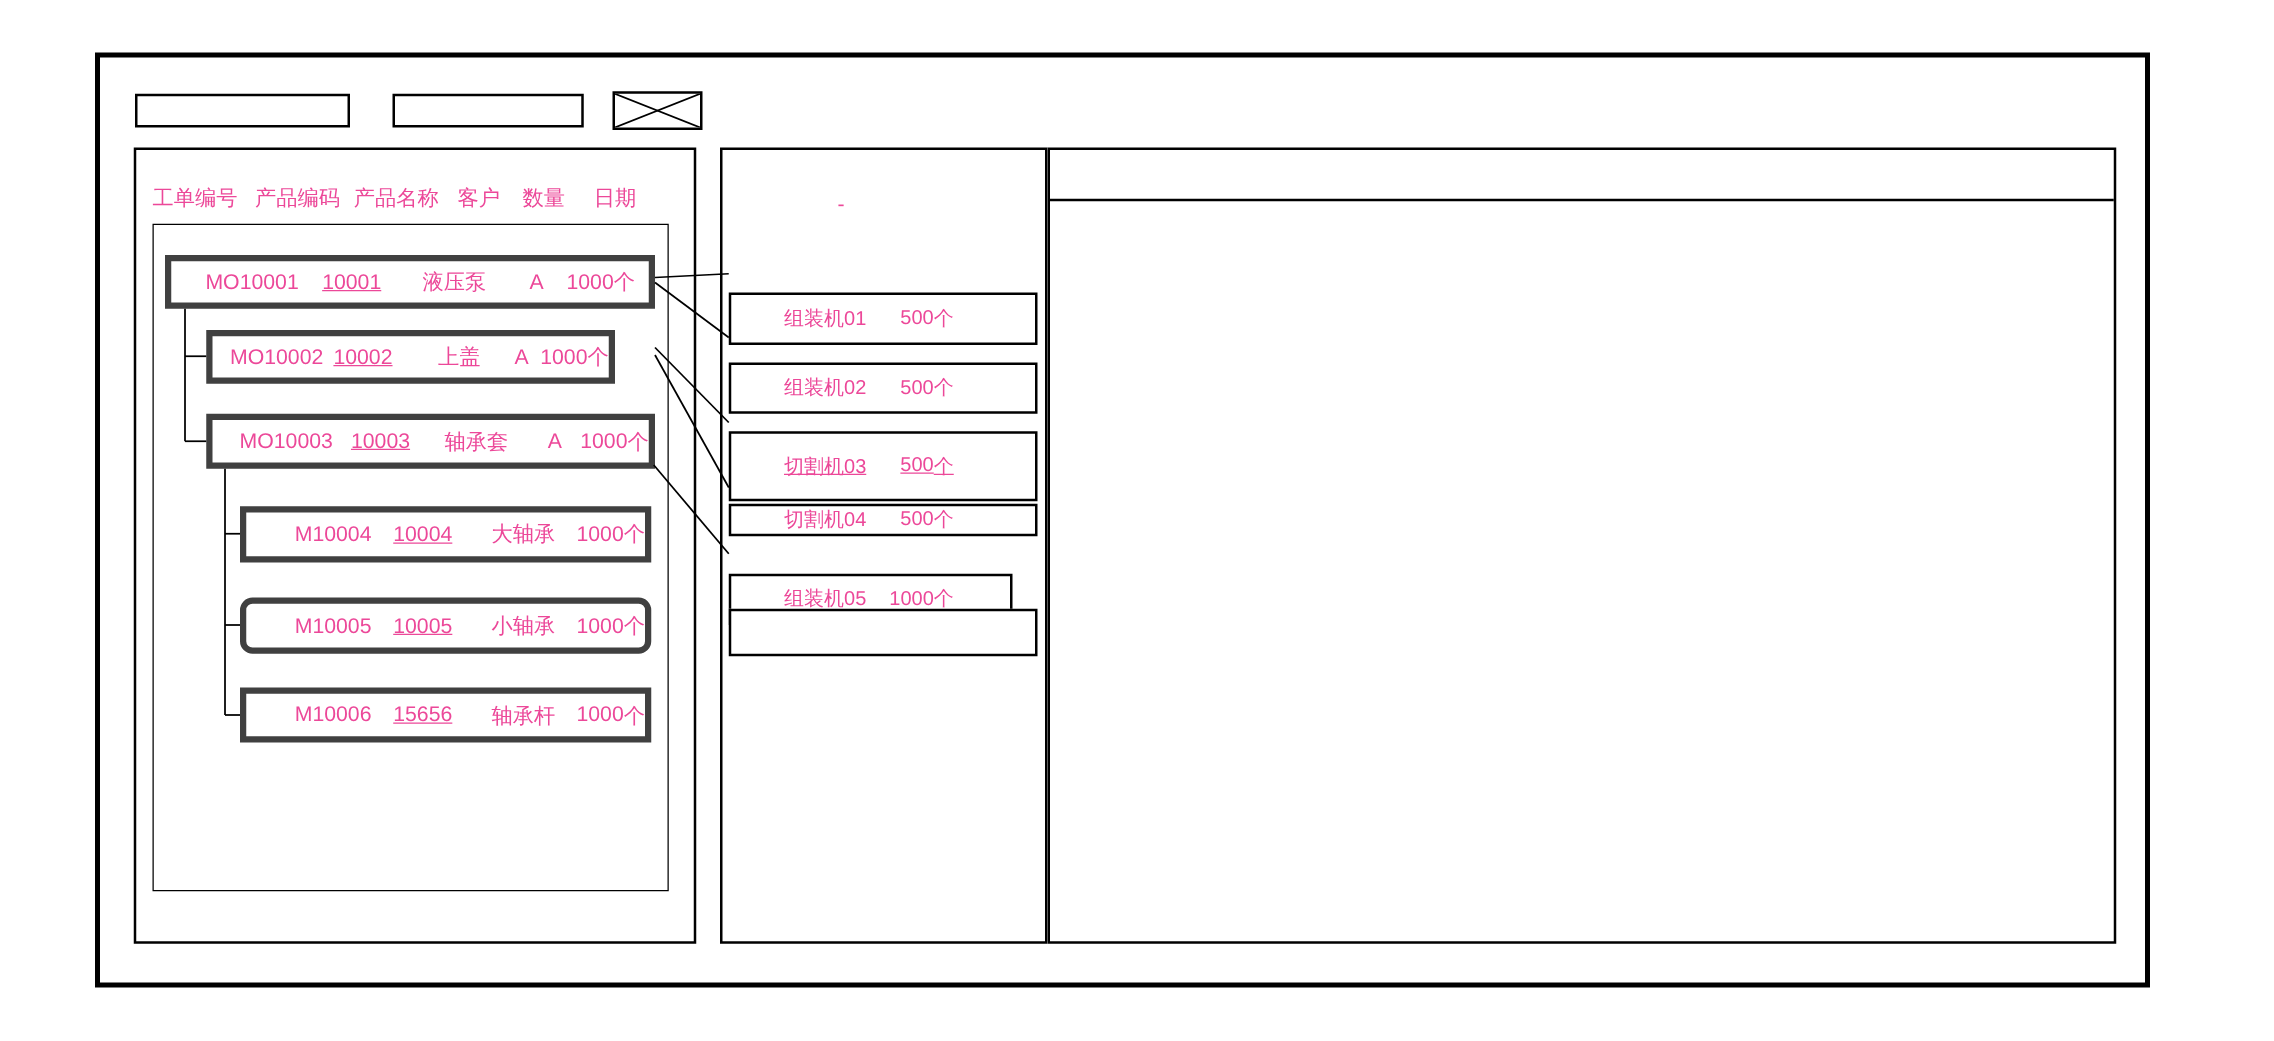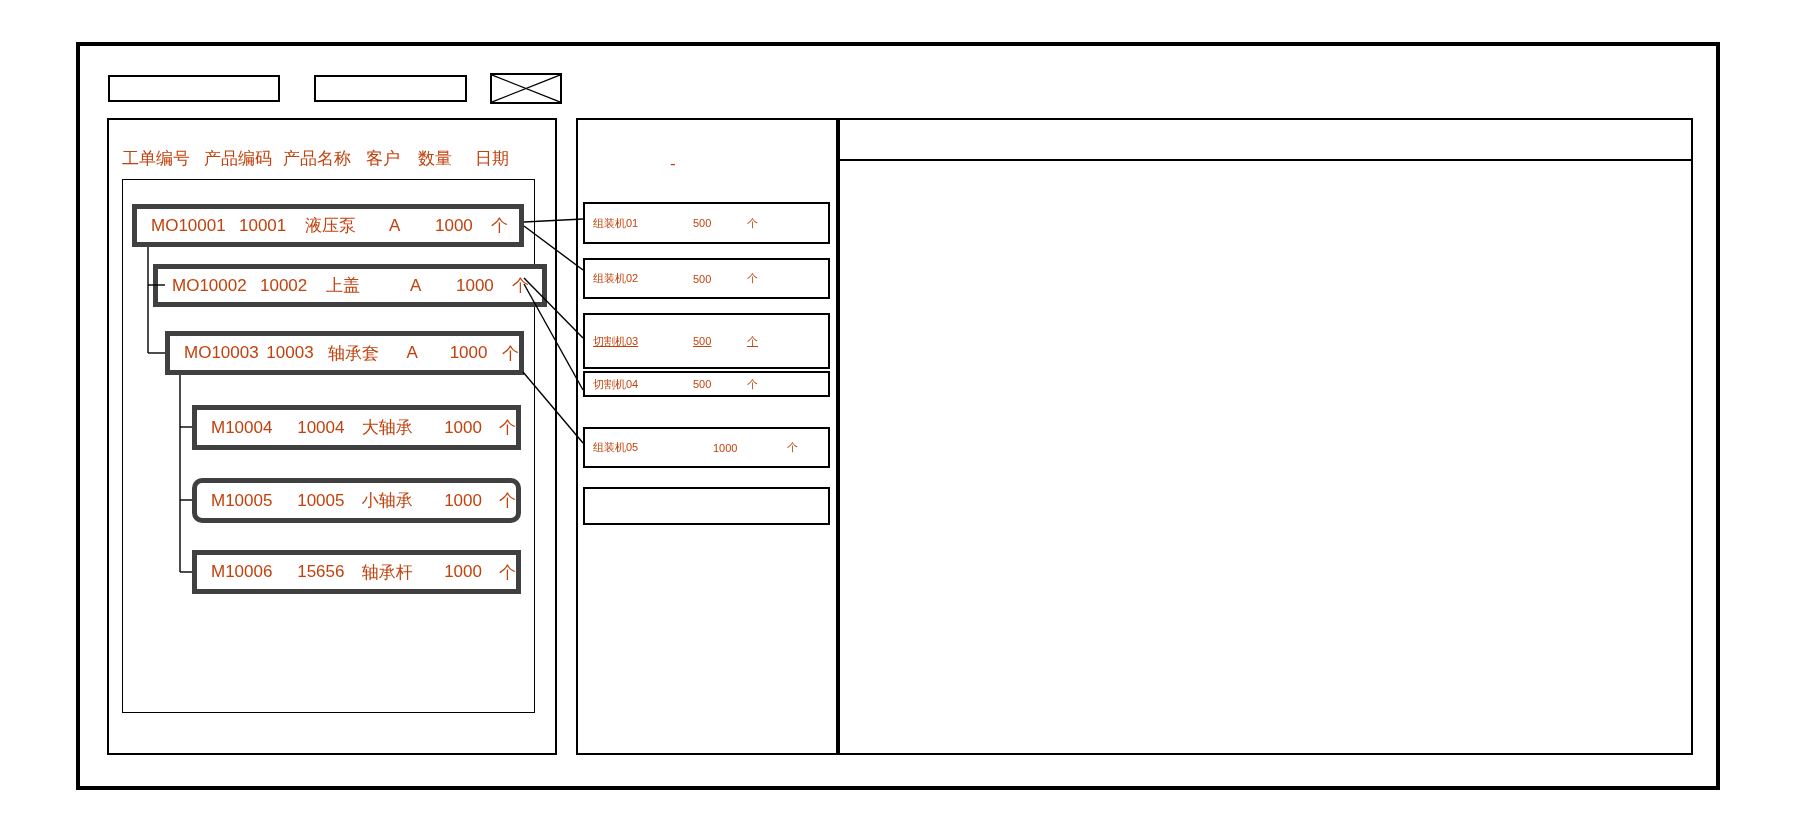--- a/index.html
+++ b/index.html
@@ -1,19 +1,20 @@
 <!DOCTYPE html>
 <html><head>
 <meta charset="utf-8">
 <style>
   html,body{margin:0;padding:0;background:#ffffff;}
   .stage{
     position:relative;width:1819px;height:833px;background:#ffffff;
-    font-family:"Liberation Sans","DejaVu Sans",sans-serif;color:#c2410c;
+    font-family:"Liberation Sans","DejaVu Sans",sans-serif;color:#ec4899;
     overflow:hidden;
+    text-align:right;
   }
   .abs{position:absolute;box-sizing:border-box;}
   
   .frame{left:76px;top:42px;width:1644px;height:748px;border:4px solid #000;background:#fff;}
   
   .top-input{border:2px solid #000;background:#fff;}
   .input1{left:28px;top:29px;width:172px;height:27px;}
   .input2{left:234px;top:29px;width:153px;height:27px;}
   .xbox{left:410px;top:27px;width:72px;height:31px;border:2px solid #000;}
   .xbox svg{display:block;width:100%;height:100%;}
@@ -24,38 +25,38 @@
   .right-panel{left:758px;top:72px;width:855px;height:637px;}
   .right-header{left:0;top:0;width:100%;height:41px;border-bottom:2px solid #000;}
   
   .col-header{position:absolute;top:27px;font-size:17px;white-space:nowrap;}
   .ch-0{left:13px;} .ch-1{left:95px;} .ch-2{left:174px;} .ch-3{left:257px;}
   .ch-4{left:309px;} .ch-5{left:366px;}
   .tree-container{left:13px;top:59px;width:413px;height:534px;border:1px solid #000;}
   .node{border:5px solid #404040;background:#fff;display:flex;align-items:center;
         padding-left:14px;font-size:17px;white-space:nowrap;}
   .n1{left:23px;top:84px;width:392px;height:43px;}
-  .n2{left:44px;top:144px;width:394px;height:43px;}
+  .n2{left:56px;top:144px;width:327px;height:43px;}
   .n3{left:56px;top:211px;width:359px;height:44px;}
   .n4{left:83px;top:285px;width:329px;height:45px;}
   .n5{left:83px;top:358px;width:329px;height:45px;border-radius:10px;}
   .n6{left:83px;top:430px;width:329px;height:44px;}
   .f{display:inline-block;}
-  .f-id{width:88px;} .f-code{width:66px;} .f-name{width:84px;}
+  .f-id{width:88px;} .f-code{width:66px;text-decoration:underline;} .f-name{width:84px;}
   .f-cust{width:46px;} .f-qty{width:56px;}
   .node.no-cust .f-cust{width:0;}
   
   .note-dash{position:absolute;left:92px;top:34px;font-size:17px;}
   .machine{border:2px solid #000;background:#fff;display:flex;align-items:center;
-           padding-left:8px;font-size:11px;white-space:nowrap;}
+           padding-left:8px;font-size:16px;white-space:nowrap;margin-top:32px;}
   .m1{left:5px;top:82px;width:247px;height:42px;}
   .m2{left:5px;top:138px;width:247px;height:41px;}
   .m3{left:5px;top:193px;width:247px;height:56px;text-decoration:underline;}
   .m4{left:5px;top:251px;width:247px;height:26px;}
-  .m5{left:5px;top:307px;width:247px;height:41px;gap:20px;}
+  .m5{left:5px;top:307px;width:227px;height:41px;}
   .m-empty{left:5px;top:367px;width:247px;height:38px;border:2px solid #000;background:#fff;}
   .m-name{display:inline-block;width:100px;}
   .m-qty{display:inline-block;width:54px;}
   
   .overlay{left:0;top:0;width:1819px;height:833px;pointer-events:none;}
   .overlay line{stroke:#000;stroke-width:1.4;}
 </style>
 </head>
 <body>
 

